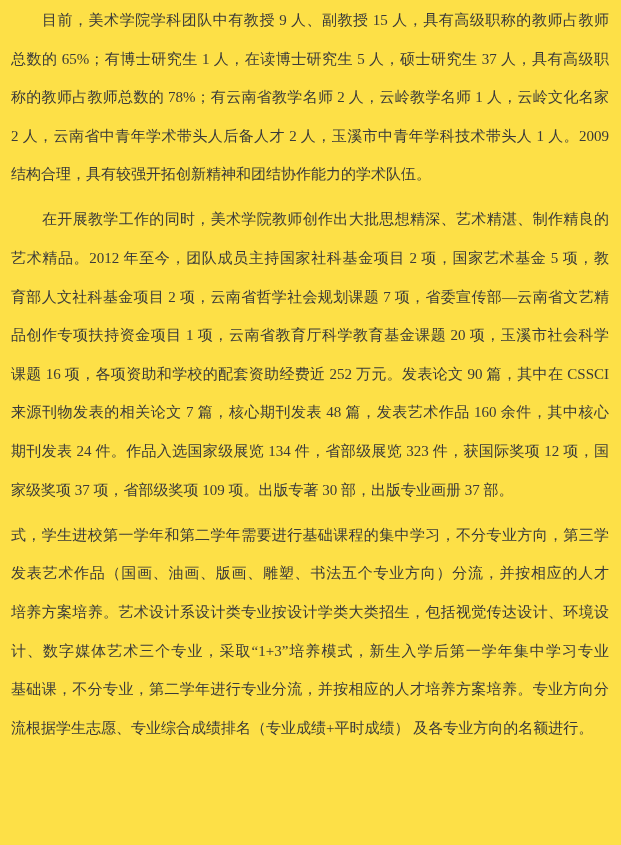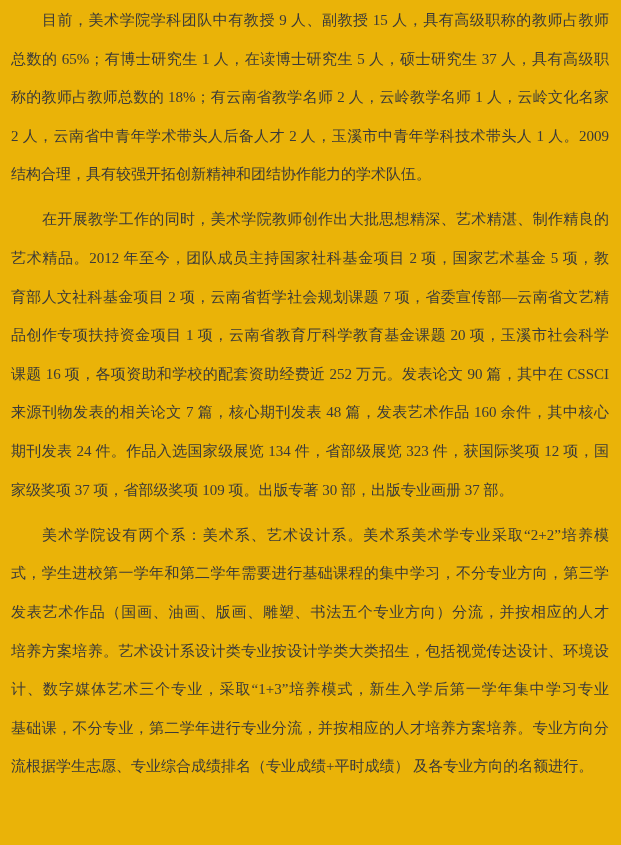--- a/index.html
+++ b/index.html
@@ -11,21 +11,21 @@
       width: 621px;
       height: 845px;
       overflow: hidden;
       font-family: "Liberation Serif", "DejaVu Serif", serif;
     }
     .page {
       box-sizing: border-box;
       width: 621px;
       height: 845px;
       padding: 1px 12px 0 11px;
-      background: #eab308;
+      background: #fde047;
     }
     .para {
       margin: 0 0 6.5px 0;
     }
     .para:last-child {
       margin-bottom: 0;
     }
     .line {
       font-size: 15px;
       height: 38.6px;
@@ -44,38 +44,37 @@
     }
   </style>
 </head>
 <body>
 
 <div class="page">
 
   <div class="para">
     <div class="line first">目前，美术学院学科团队中有教授 9 人、副教授 15 人，具有高级职称的教师占教师</div>
     <div class="line">总数的 65%；有博士研究生 1 人，在读博士研究生 5 人，硕士研究生 37 人，具有高级职</div>
-    <div class="line">称的教师占教师总数的 18%；有云南省教学名师 2 人，云岭教学名师 1 人，云岭文化名家</div>
+    <div class="line">称的教师占教师总数的 78%；有云南省教学名师 2 人，云岭教学名师 1 人，云岭文化名家</div>
     <div class="line">2 人，云南省中青年学术带头人后备人才 2 人，玉溪市中青年学科技术带头人 1 人。2009</div>
     <div class="line last">结构合理，具有较强开拓创新精神和团结协作能力的学术队伍。</div>
   </div>
 
   <div class="para">
     <div class="line first">在开展教学工作的同时，美术学院教师创作出大批思想精深、艺术精湛、制作精良的</div>
     <div class="line">艺术精品。2012 年至今，团队成员主持国家社科基金项目 2 项，国家艺术基金 5 项，教</div>
     <div class="line">育部人文社科基金项目 2 项，云南省哲学社会规划课题 7 项，省委宣传部—云南省文艺精</div>
     <div class="line">品创作专项扶持资金项目 1 项，云南省教育厅科学教育基金课题 20 项，玉溪市社会科学</div>
     <div class="line">课题 16 项，各项资助和学校的配套资助经费近 252 万元。发表论文 90 篇，其中在 CSSCI</div>
     <div class="line">来源刊物发表的相关论文 7 篇，核心期刊发表 48 篇，发表艺术作品 160 余件，其中核心</div>
     <div class="line">期刊发表 24 件。作品入选国家级展览 134 件，省部级展览 323 件，获国际奖项 12 项，国</div>
     <div class="line last">家级奖项 37 项，省部级奖项 109 项。出版专著 30 部，出版专业画册 37 部。</div>
   </div>
 
   <div class="para">
-    <div class="line first">美术学院设有两个系：美术系、艺术设计系。美术系美术学专业采取“2+2”培养模</div>
     <div class="line">式，学生进校第一学年和第二学年需要进行基础课程的集中学习，不分专业方向，第三学</div>
     <div class="line">发表艺术作品（国画、油画、版画、雕塑、书法五个专业方向）分流，并按相应的人才</div>
     <div class="line">培养方案培养。艺术设计系设计类专业按设计学类大类招生，包括视觉传达设计、环境设</div>
     <div class="line">计、数字媒体艺术三个专业，采取“1+3”培养模式，新生入学后第一学年集中学习专业</div>
     <div class="line">基础课，不分专业，第二学年进行专业分流，并按相应的人才培养方案培养。专业方向分</div>
     <div class="line last">流根据学生志愿、专业综合成绩排名（专业成绩+平时成绩） 及各专业方向的名额进行。</div>
   </div>
 
 </div>
 

